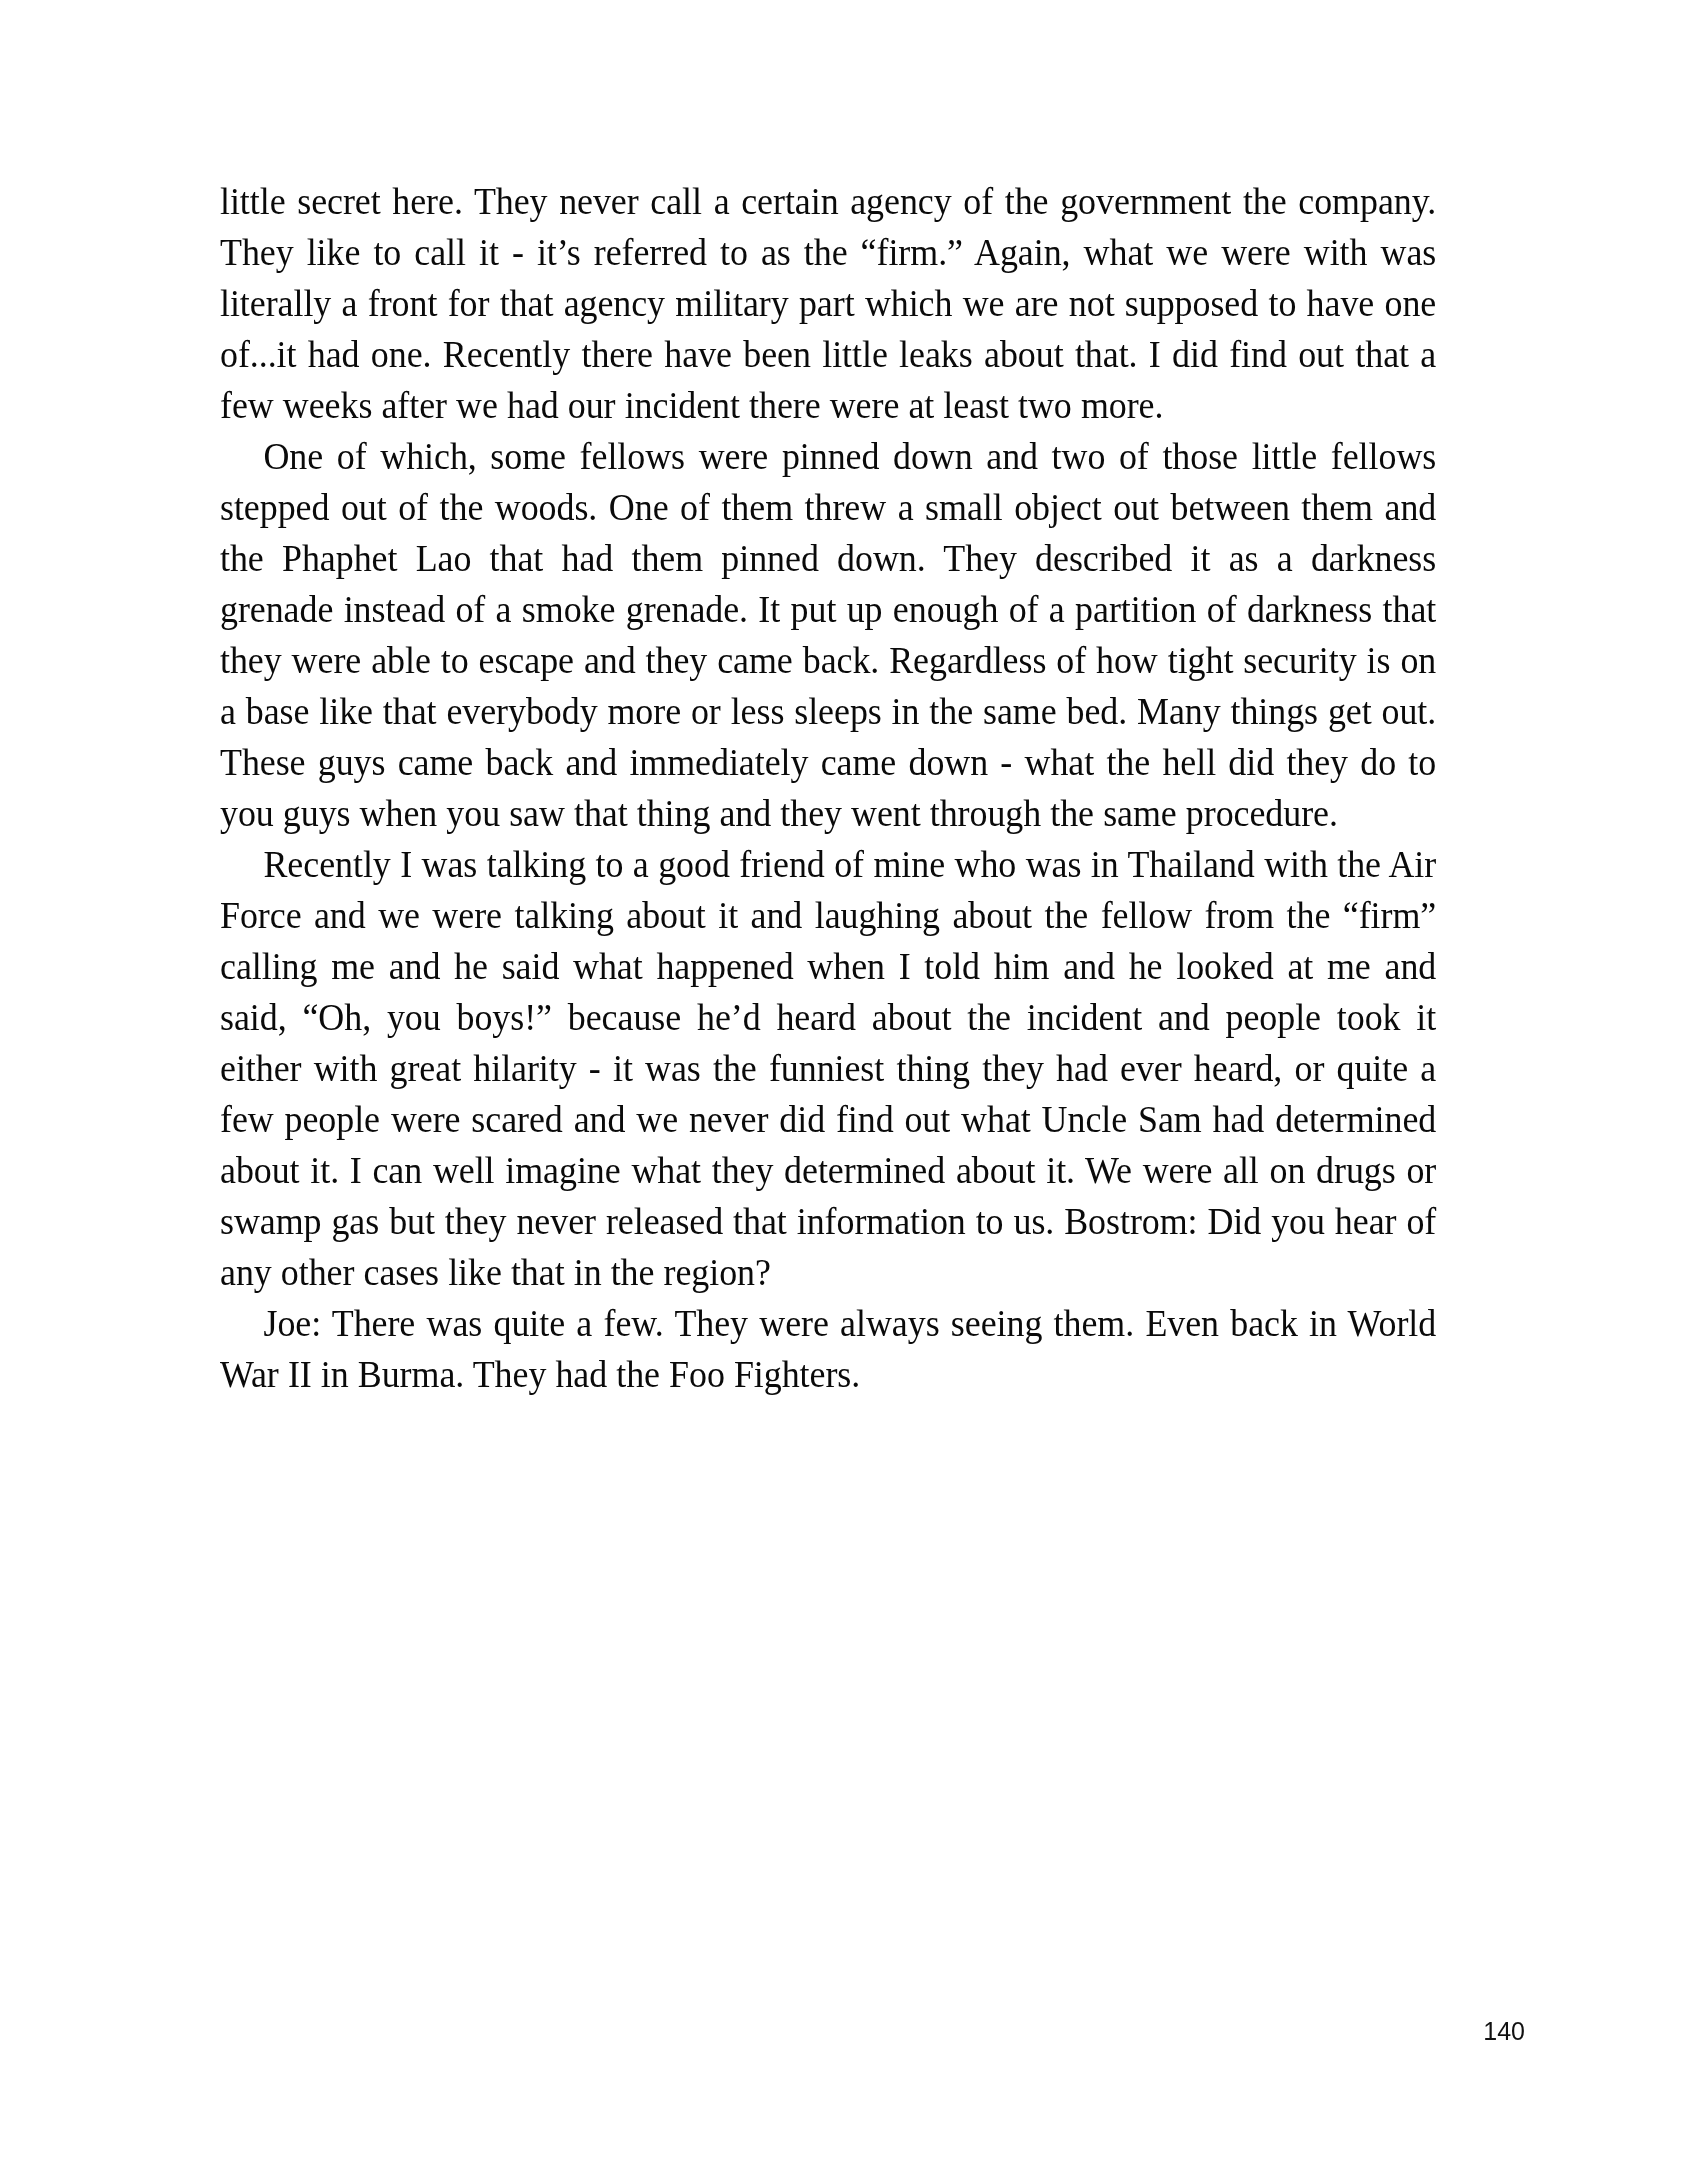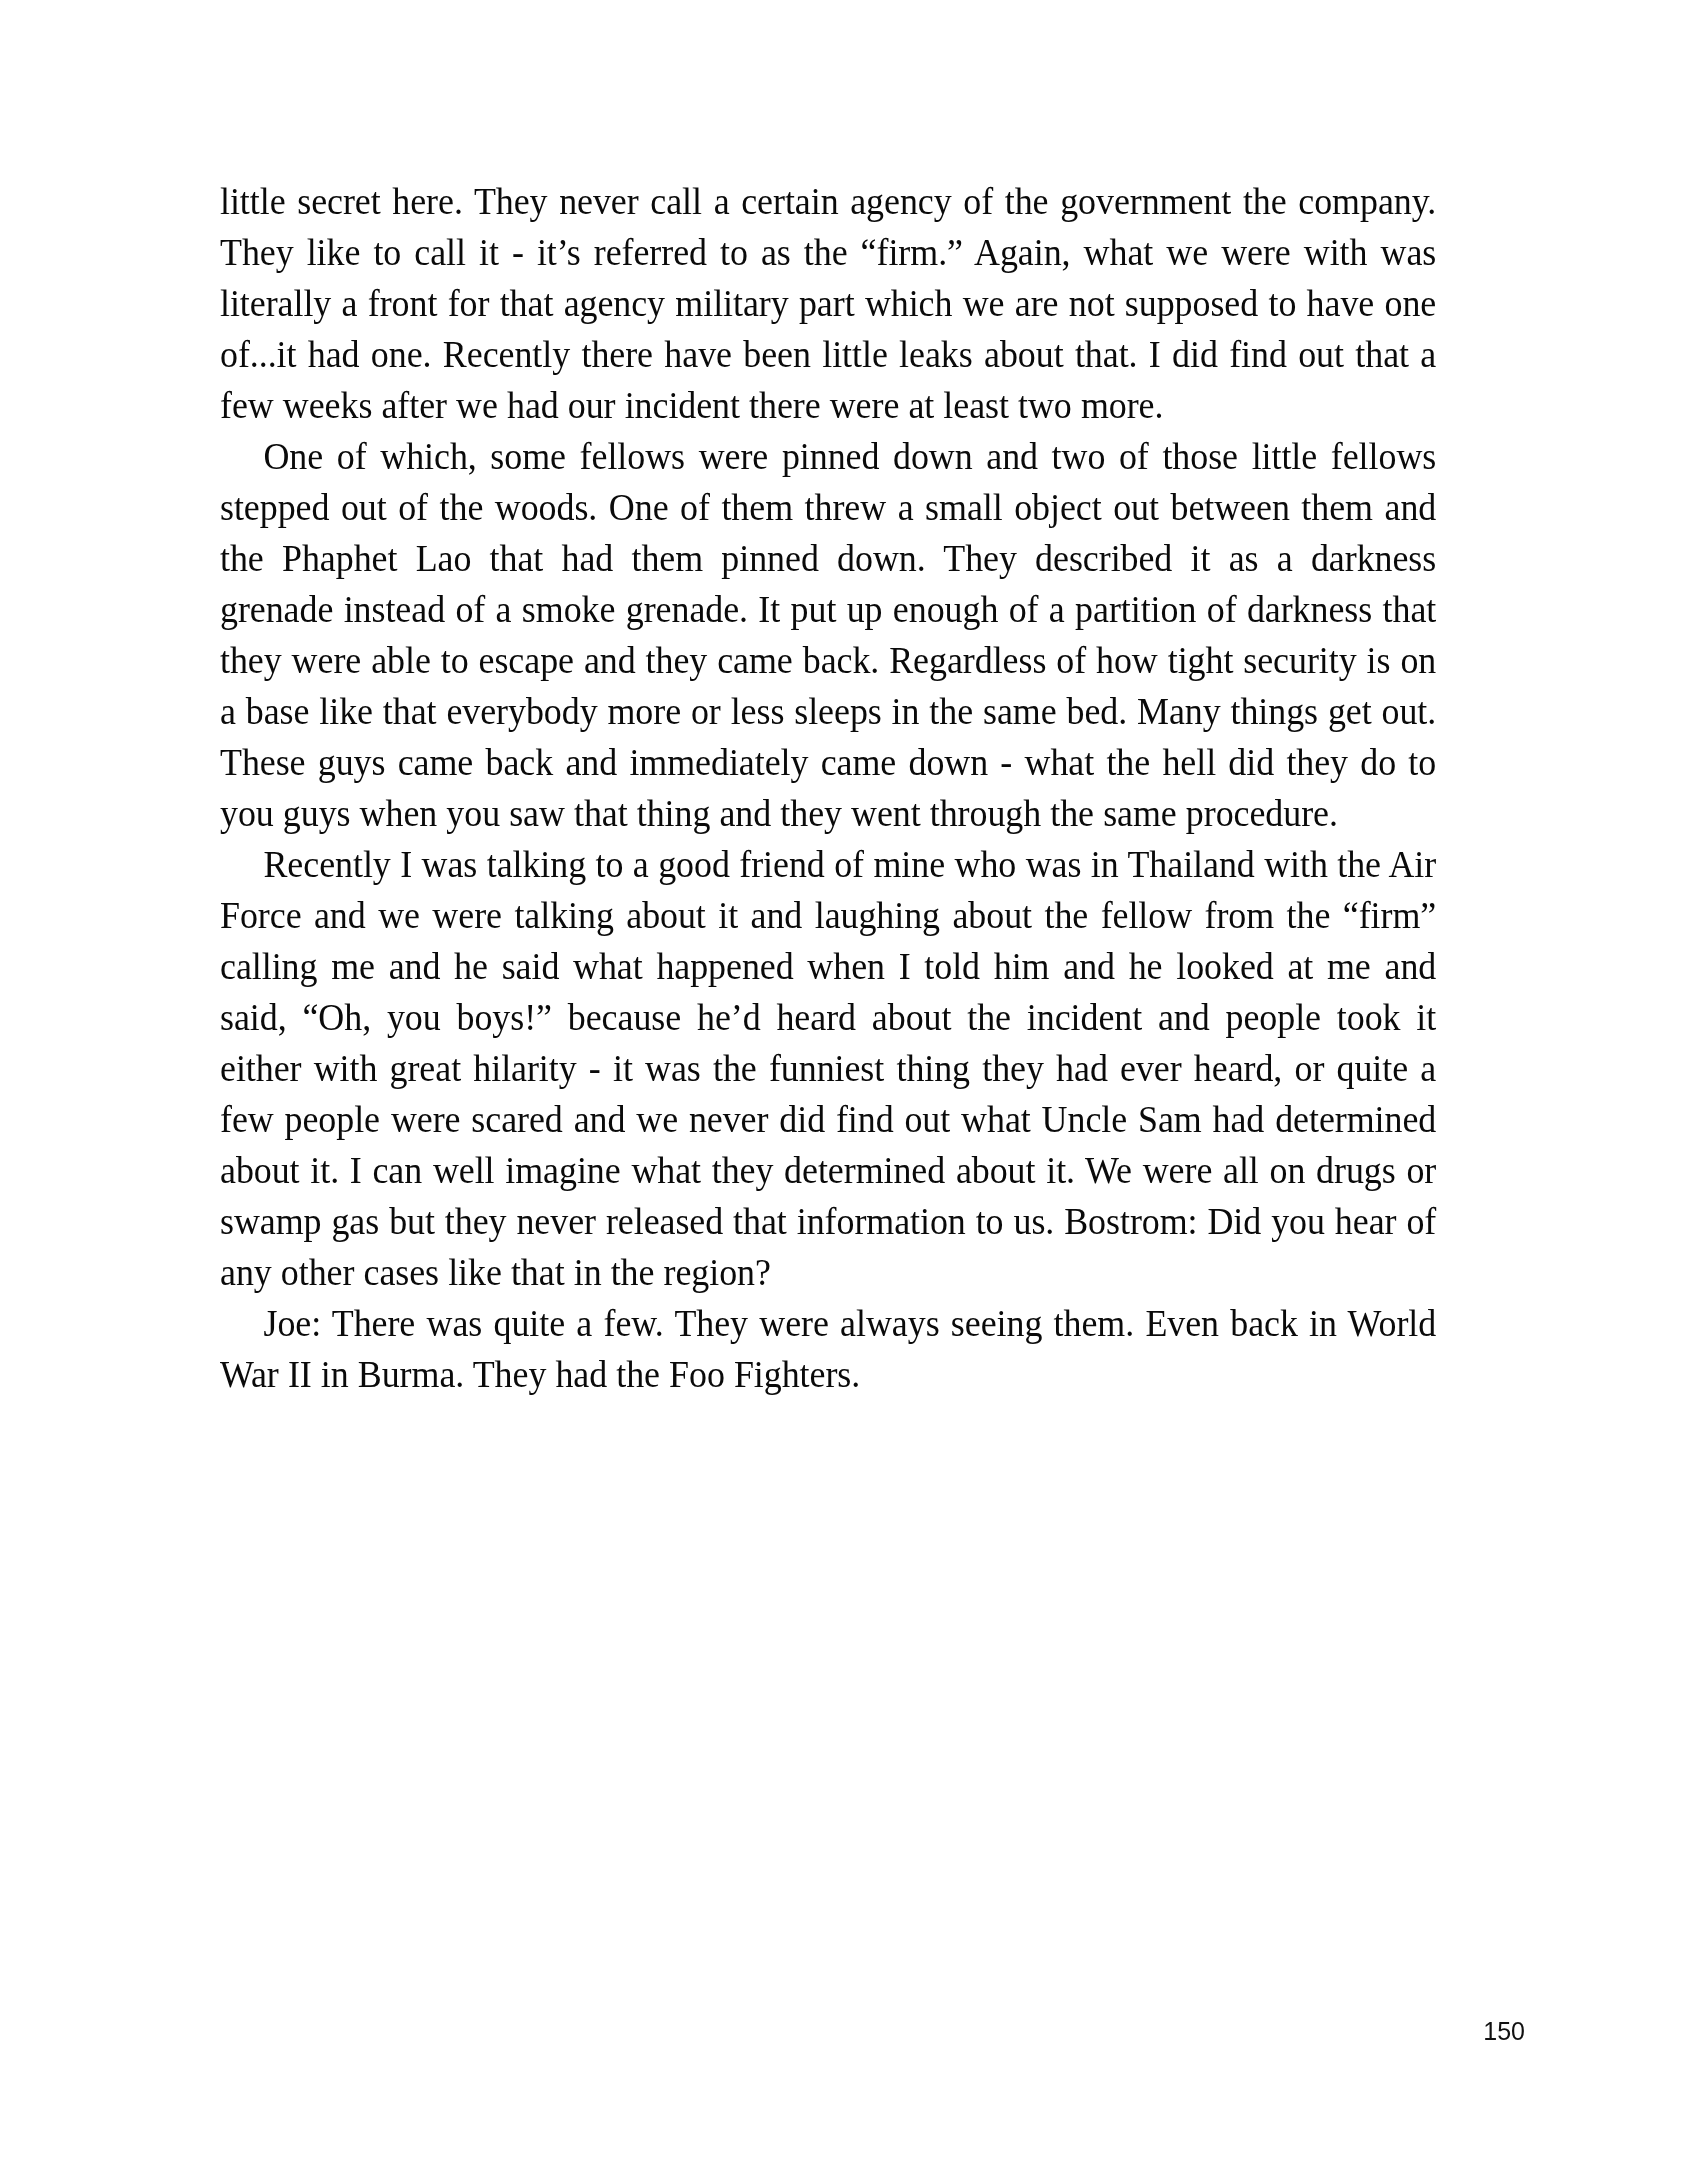--- a/index.html
+++ b/index.html
@@ -69,16 +69,16 @@
     <p class="para no-stretch">little secret here. They never call a certain agency of the government the company. They like to call it - it’s referred to as the “firm.” Again, what we were with was literally a front for that agency military part which we are not supposed to have one of...it had one. Recently there have been little leaks about that. I did find out that a few weeks after we had our incident there were at least two more.</p>
 
     <p class="para indent no-stretch">One of which, some fellows were pinned down and two of those little fellows stepped out of the woods. One of them threw a small object out between them and the Phaphet Lao that had them pinned down. They described it as a darkness grenade instead of a smoke grenade. It put up enough of a partition of darkness that they were able to escape and they came back. Regardless of how tight security is on a base like that everybody more or less sleeps in the same bed. Many things get out. These guys came back and immediately came down - what the hell did they do to you guys when you saw that thing and they went through the same procedure.</p>
 
     <p class="para indent no-stretch">Recently I was talking to a good friend of mine who was in Thailand with the Air Force and we were talking about it and laughing about the fellow from the “firm” calling me and he said what happened when I told him and he looked at me and said, “Oh, you boys!” because he’d heard about the incident and people took it either with great hilarity - it was the funniest thing they had ever heard, or quite a few people were scared and we never did find out what Uncle Sam had determined about it. I can well imagine what they determined about it. We were all on drugs or swamp gas but they never released that information to us. Bostrom: Did you hear of any other cases like that in the region?</p>
 
     <p class="para indent no-stretch">Joe: There was quite a few. They were always seeing them. Even back in World War II in Burma. They had the Foo Fighters.</p>
 
   </div>
 
-  <div class="page-number">150</div>
+  <div class="page-number">140</div>
 
 </div>
 
 
 </body></html>

